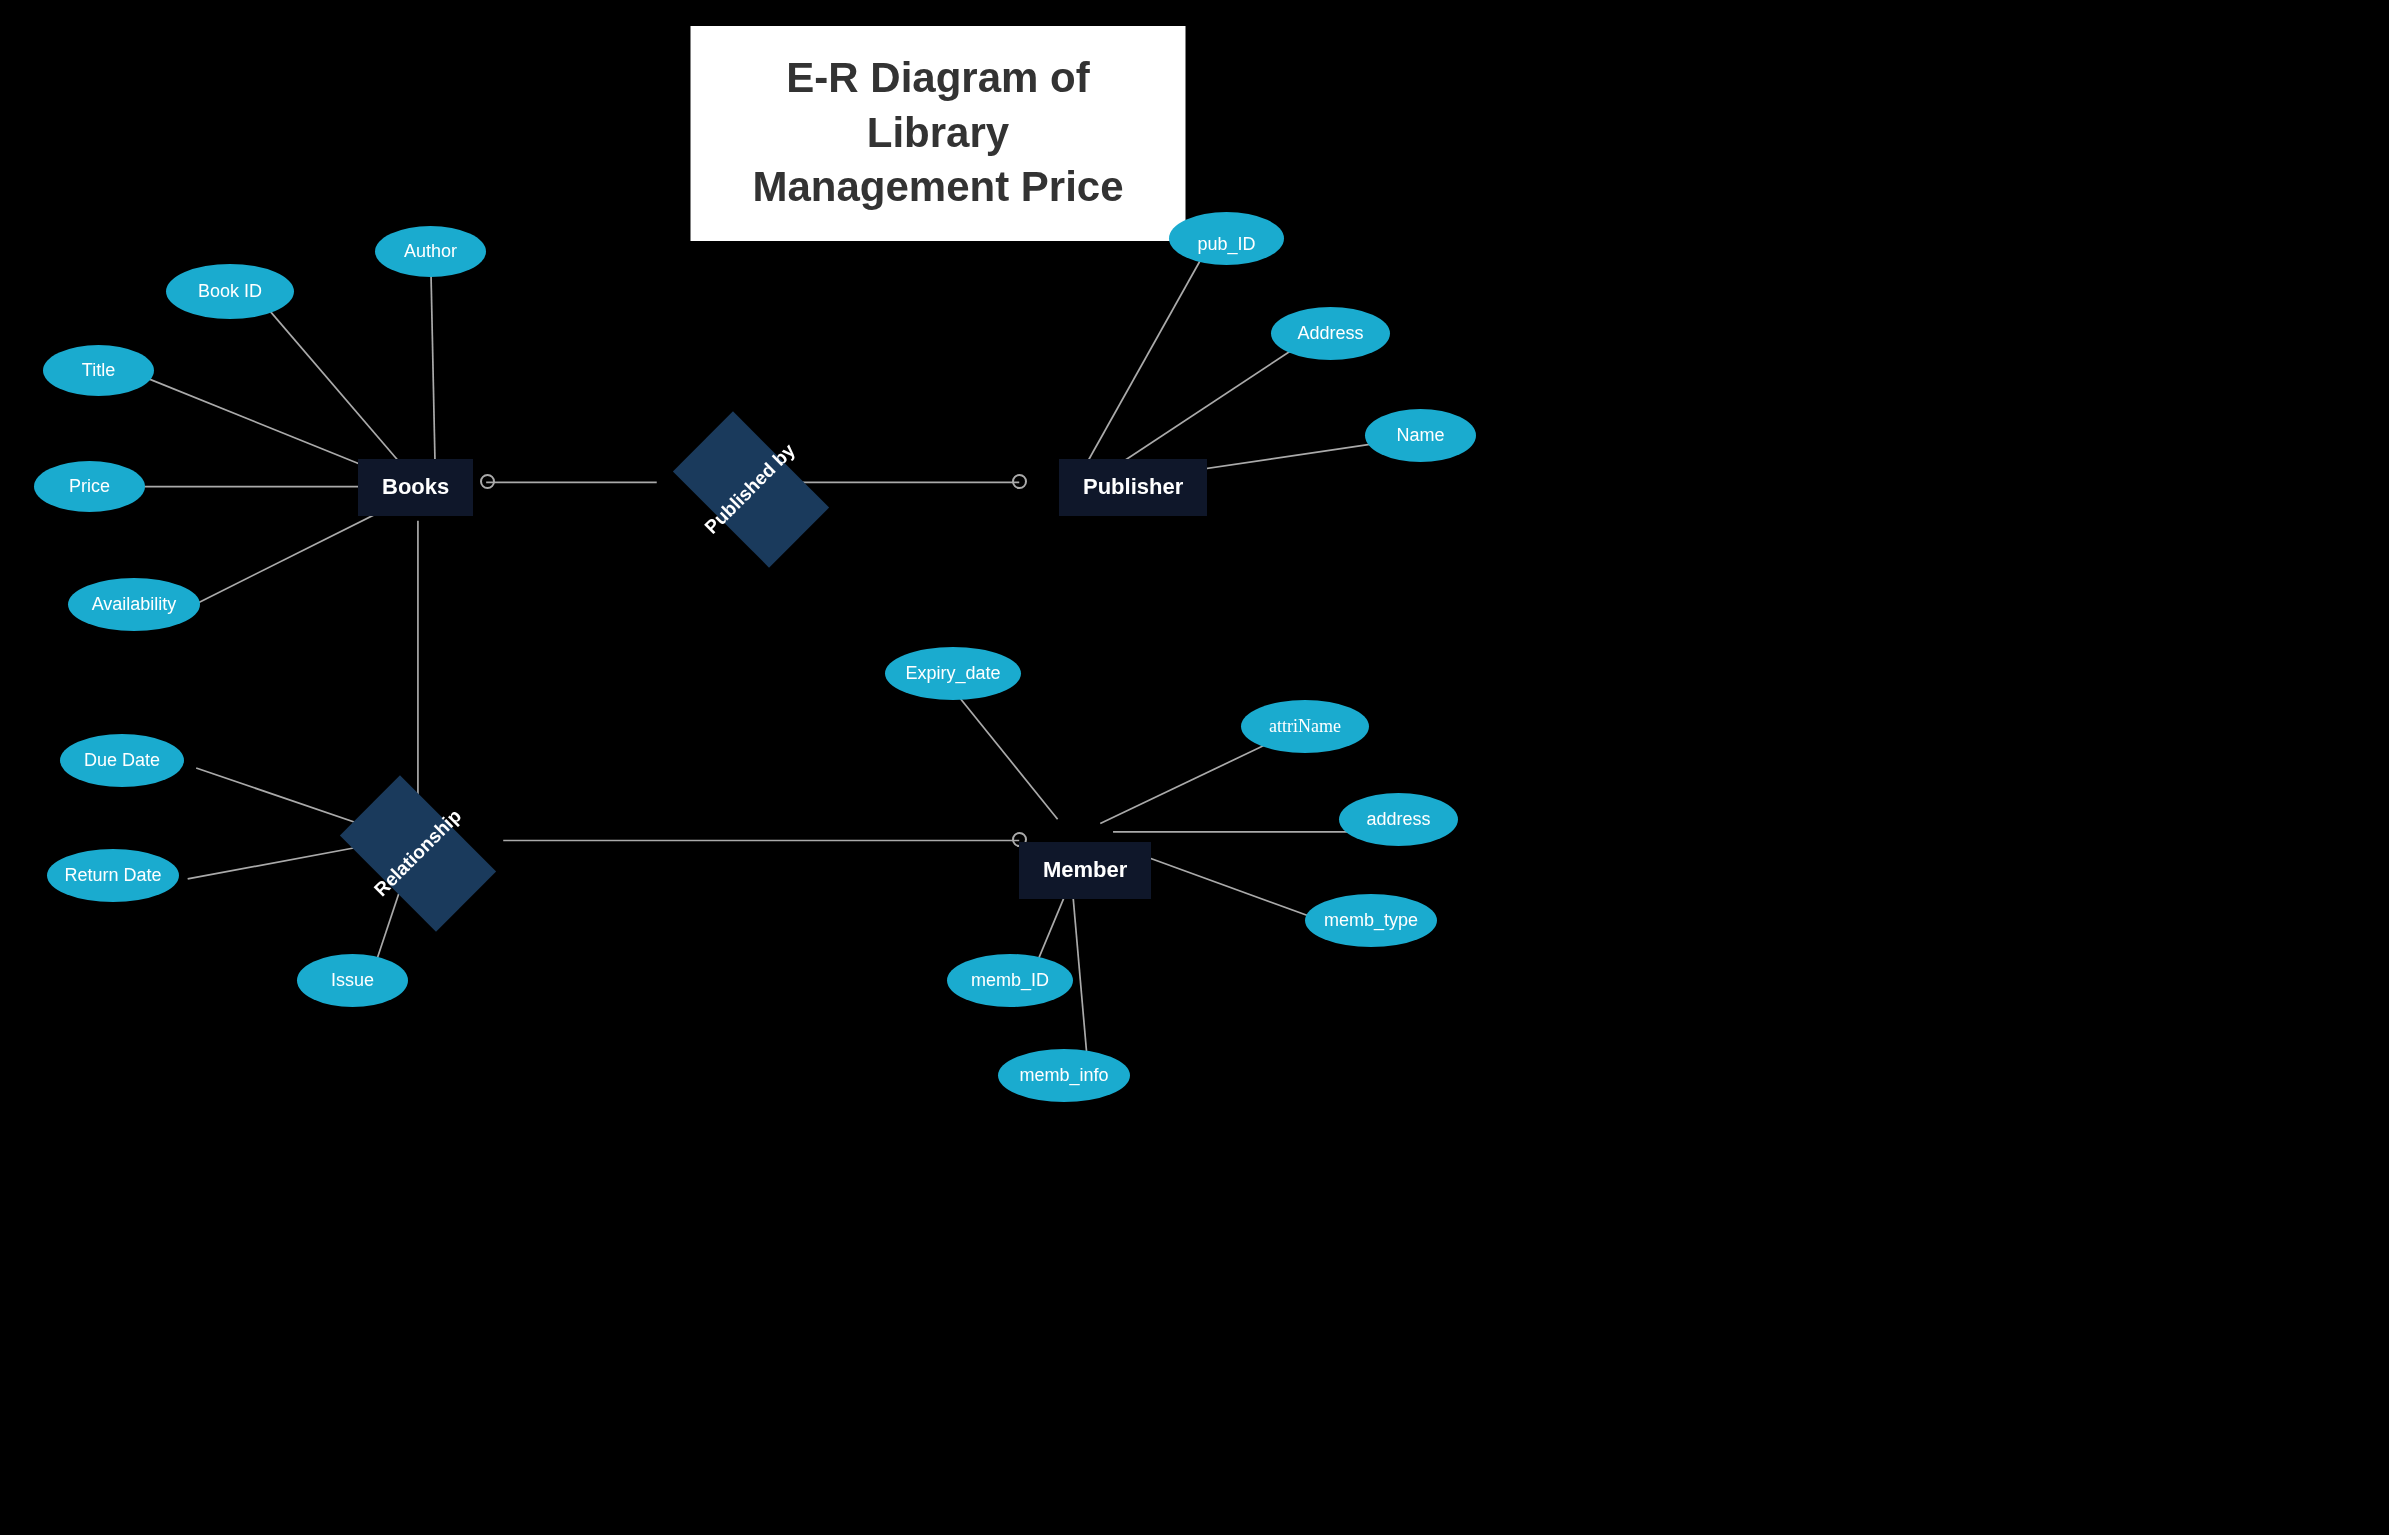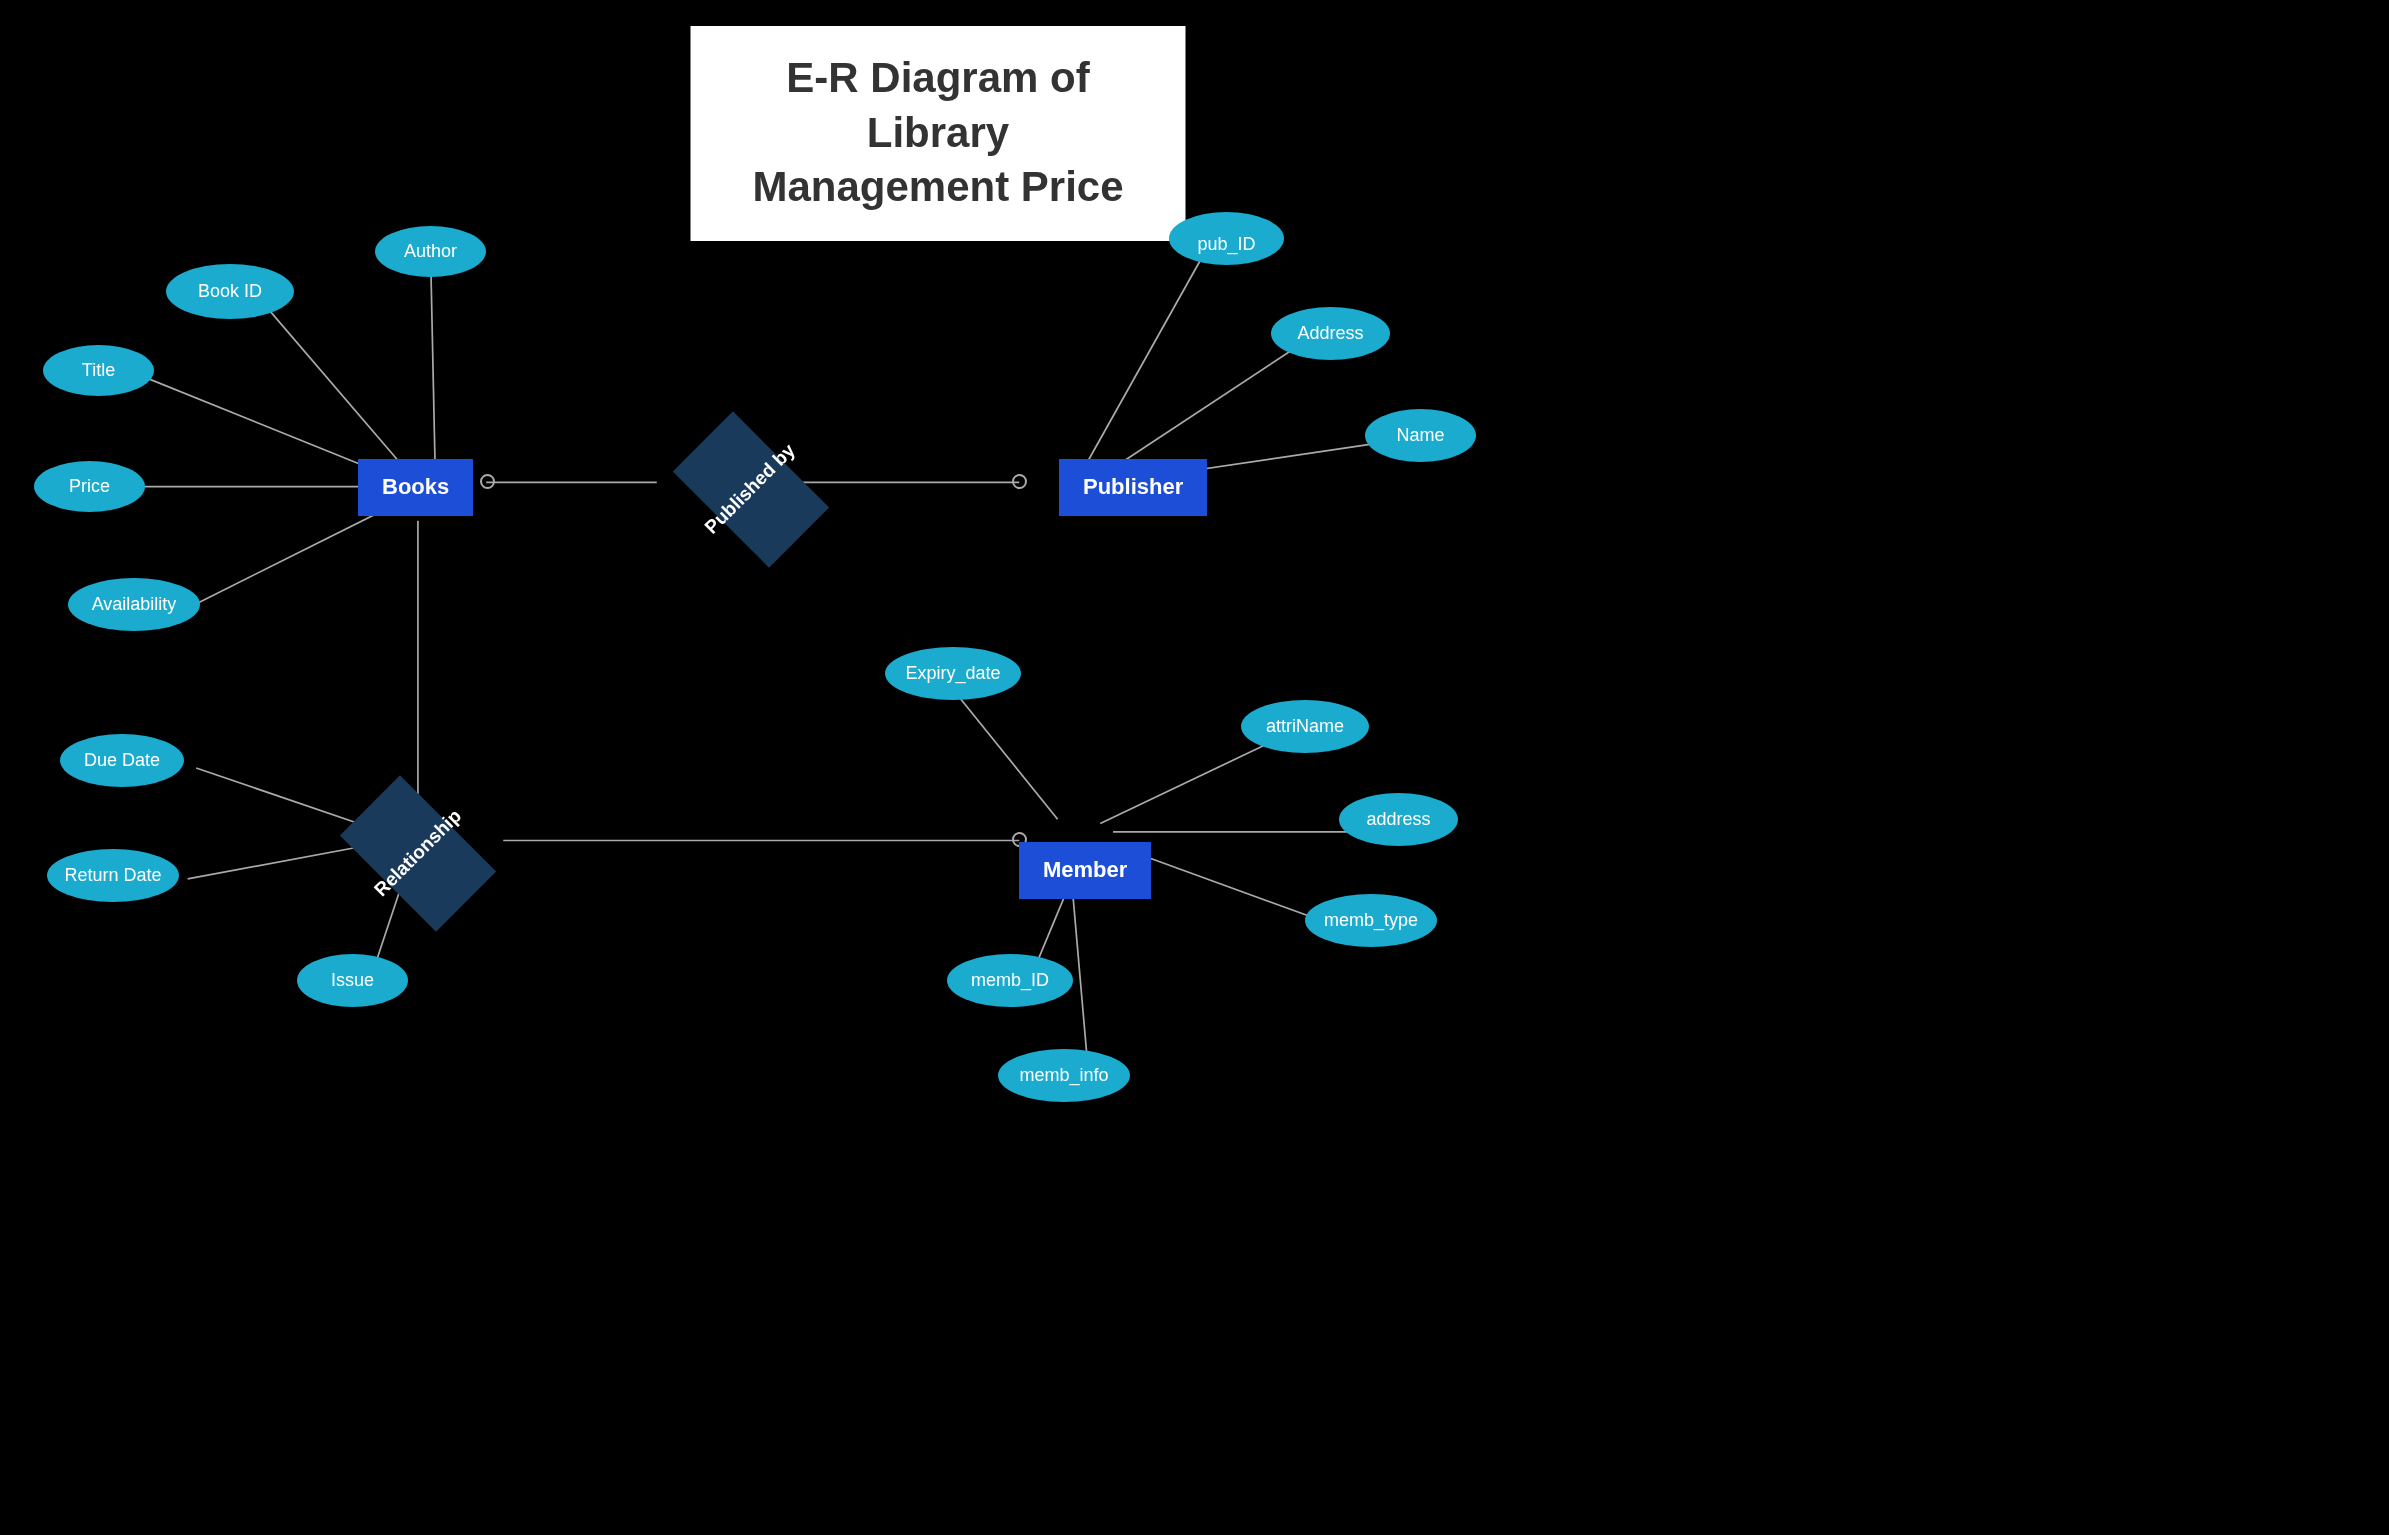--- a/index.html
+++ b/index.html
@@ -24,21 +24,21 @@
     }
     .title-text {
       font-size: 42px;
       font-weight: bold;
       color: #333;
       line-height: 1.3;
     }
 
     .entity-box {
       position: absolute;
-      background: #1d4ed8;
+      background: #0f172a;
       color: #fff;
       font-size: 22px;
       font-weight: bold;
       padding: 15.4px 24px;
       text-align: center;
       min-width: 102px;
       cursor: pointer;
     }
 
     .diamond {
@@ -218,21 +218,21 @@
 </div>
 
 <div class="attribute-ellipse" style="left:1365px; top:409px; width:102px; height:53px;">
   <span>Name</span>
 </div>
 
 <div class="attribute-ellipse" style="left:885px; top:647px; width:136px; height:53px;">
   <span>Expiry_date</span>
 </div>
 
-<div class="attribute-ellipse" style="left:1241px; top:700px; width:128px; height:53px;">
+<div class="attribute-ellipse" style="left:1241px; top:700px; width:128px; height:53px;font-family:Liberation Serif, serif;">
   <span>attriName</span>
 </div>
 
 <div class="attribute-ellipse" style="left:1339px; top:793px; width:119px; height:53px;">
   <span>address</span>
 </div>
 
 <div class="attribute-ellipse" style="left:1305px; top:894px; width:132px; height:53px;">
   <span>memb_type</span>
 </div>

